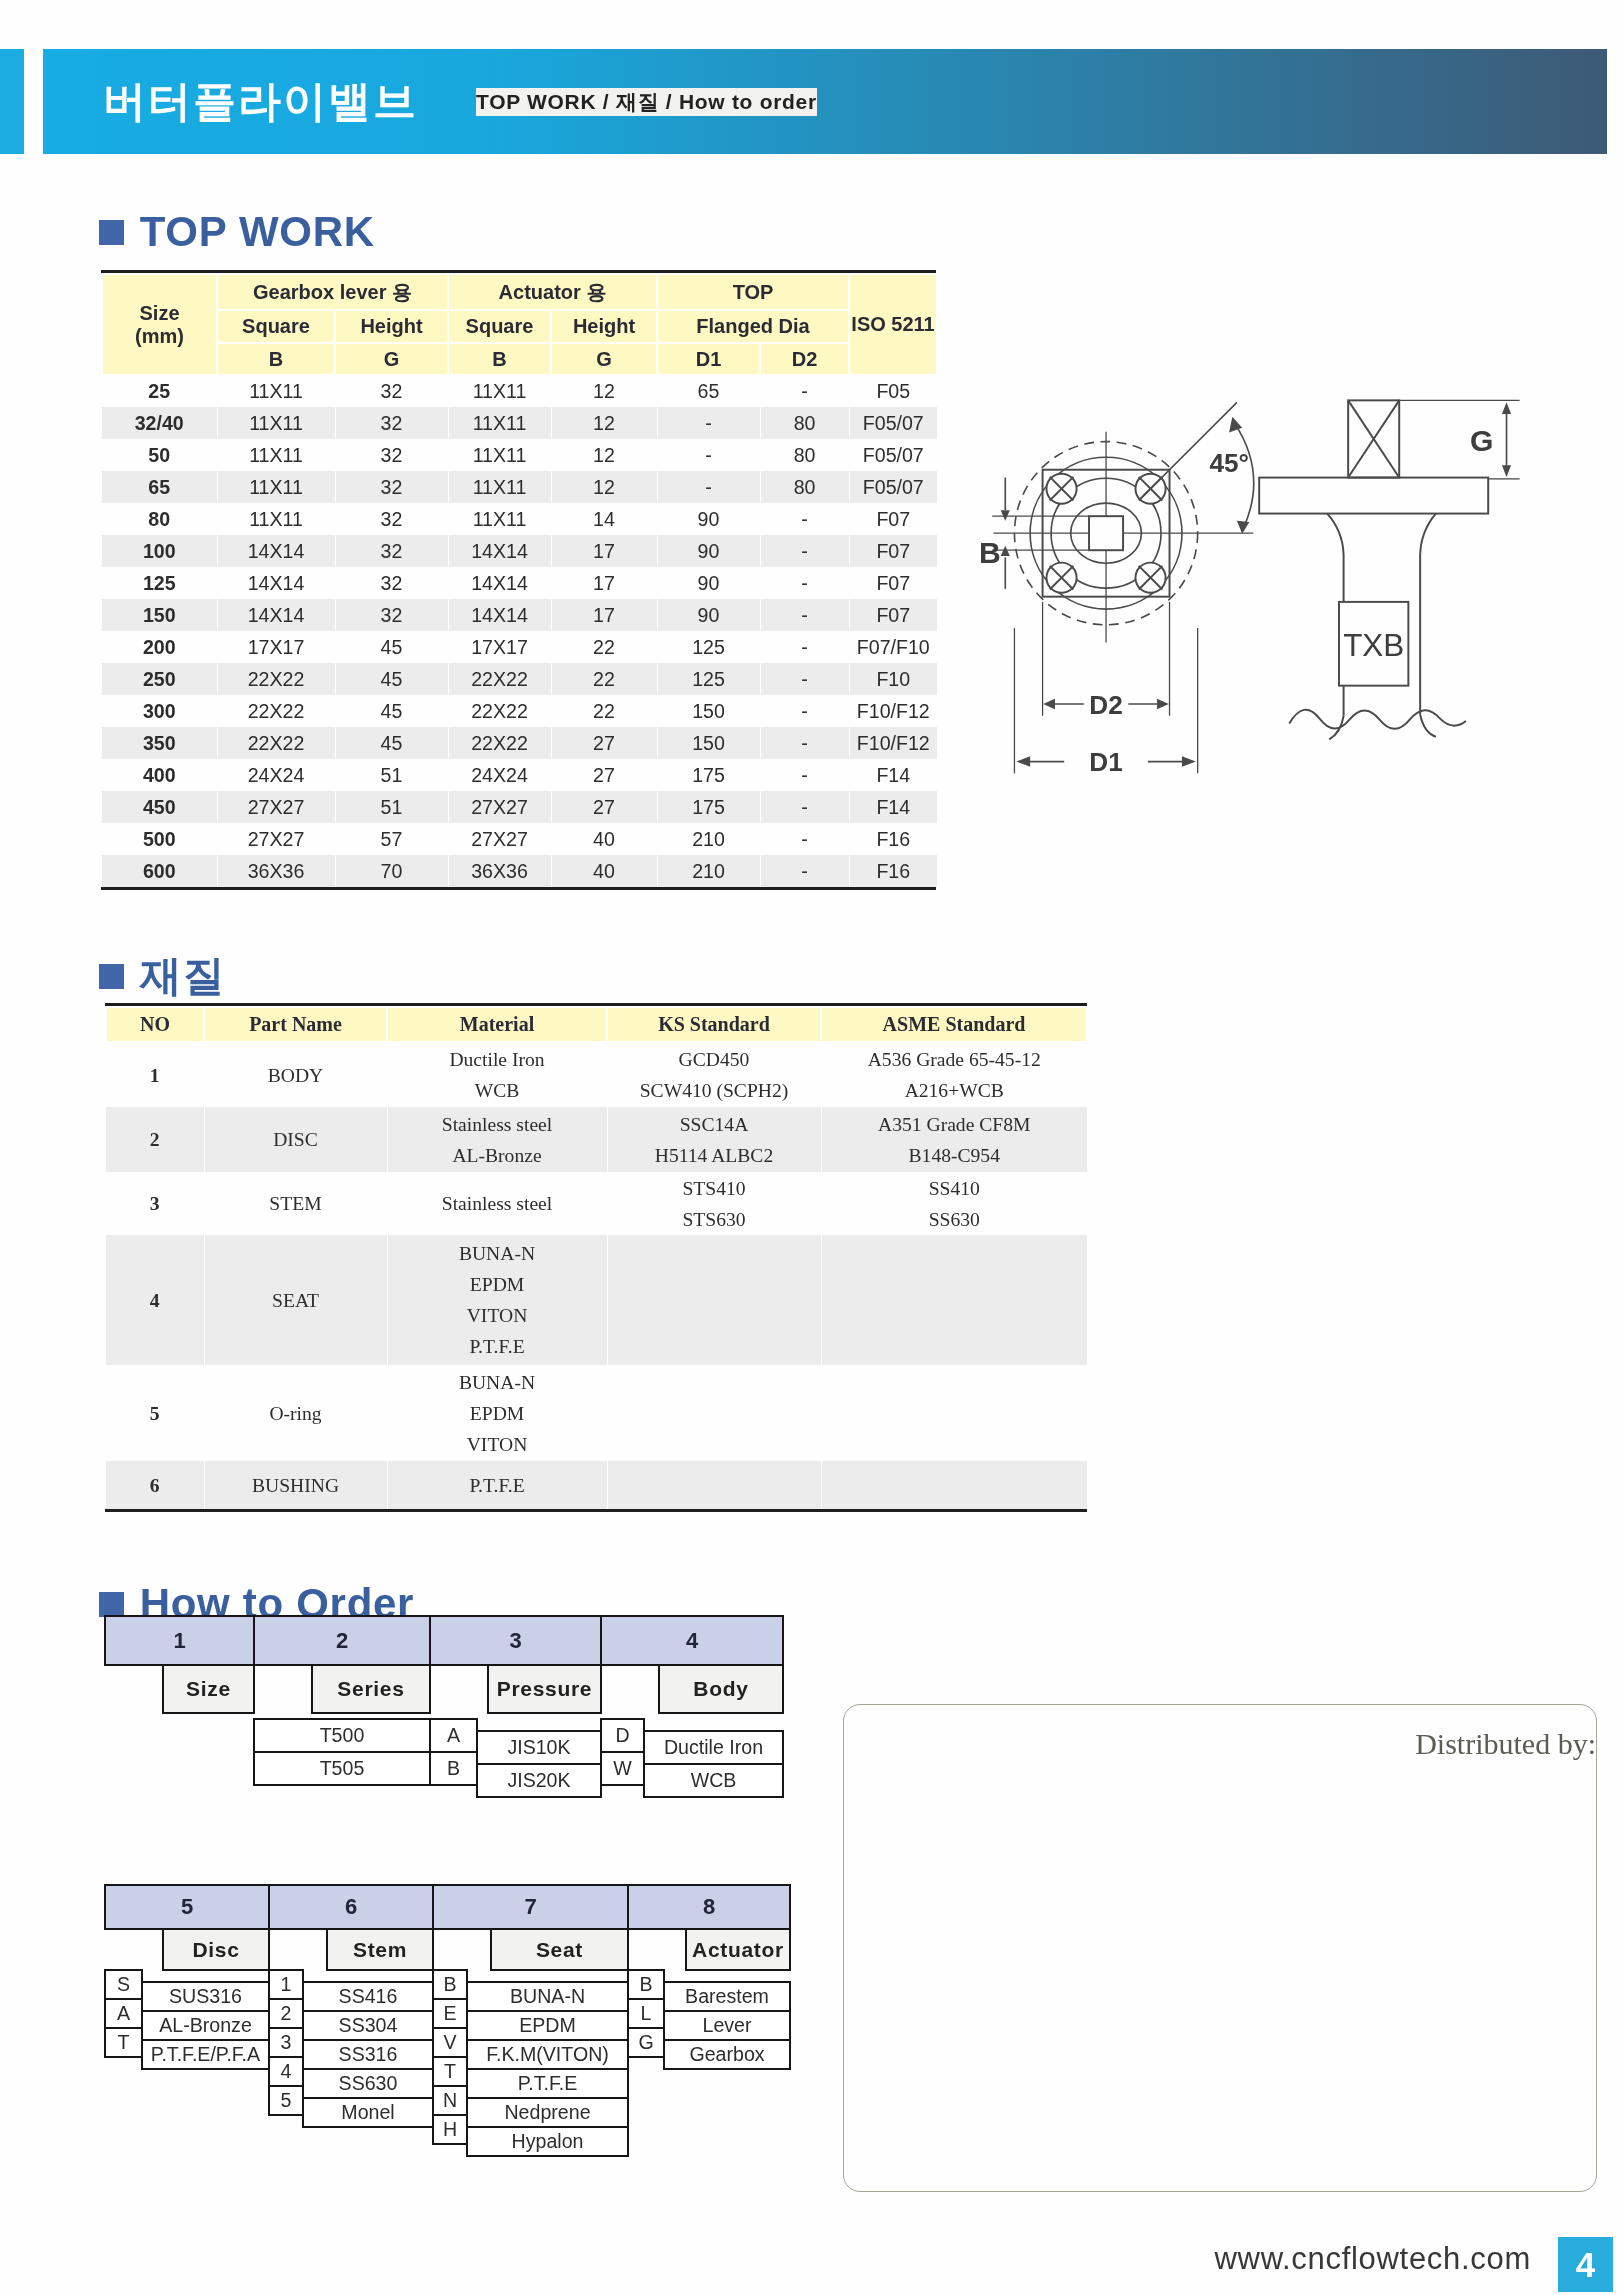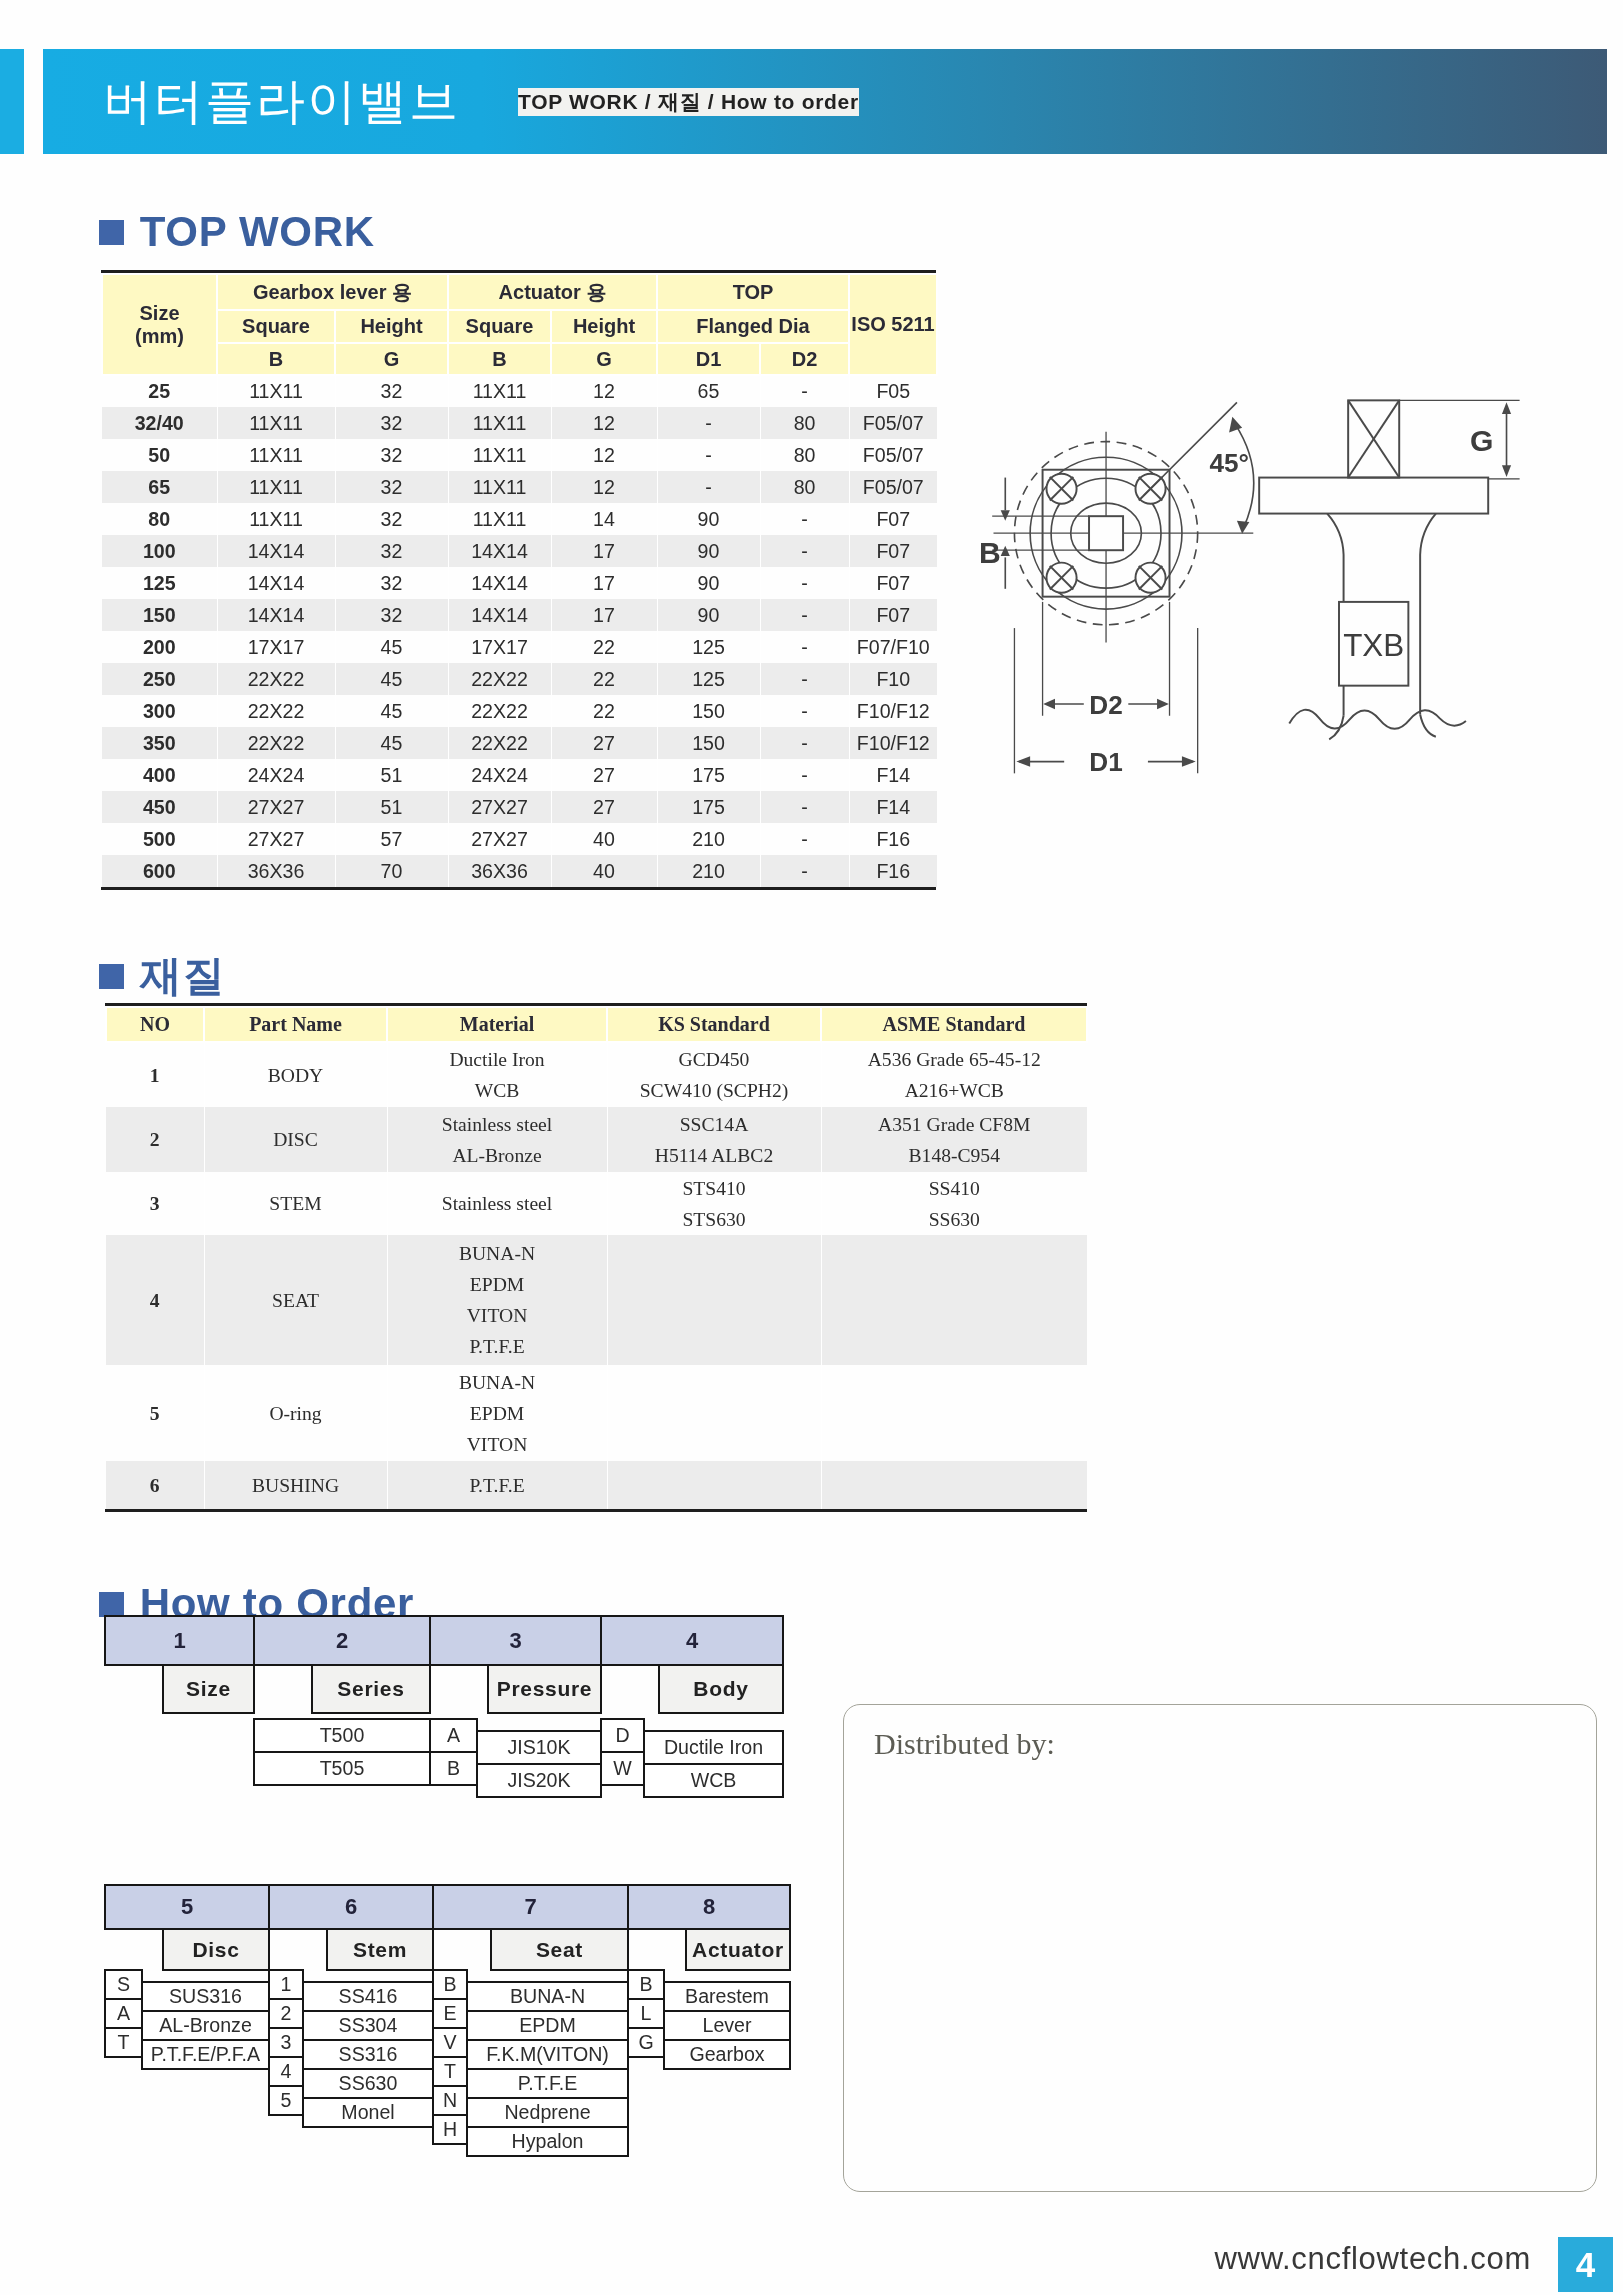--- a/index.html
+++ b/index.html
@@ -5,21 +5,21 @@
   html,body{margin:0;padding:0;background:#d9d9d9;}
   .page{position:relative;width:1623px;height:2295px;background:#fefefe;overflow:hidden;
         font-family:"Liberation Sans","DejaVu Sans",sans-serif;color:#2d2d2d;}
 
   
   .left-strip{position:absolute;left:0;top:49px;width:23.6px;height:105px;background:#1BADE2;}
   .header-bar{position:absolute;left:43px;top:49px;width:1564px;height:105px;
 
               background:linear-gradient(90deg,#17ACE3 0%,#18A8DE 28%,#2A85AE 62%,#3D5A76 100%);
               display:flex;align-items:center;padding-left:60px;box-sizing:border-box;}
-  .h-ko{font-size:49px;font-weight:normal;color:#fff;letter-spacing:2px;}
+  .h-ko{font-size:43px;font-weight:bold;color:#fff;letter-spacing:2px;}
   .h-sub{font-size:38px;color:#fff;margin-left:58px;font-weight:bold;letter-spacing:0.7px;}
 
   
   .sec-title{position:absolute;display:flex;align-items:center;}
   .bullet{width:25px;height:25px;background:#4065A8;margin-right:15.7px;flex:0 0 auto;}
   .sec-title .txt{font-size:42px;font-weight:bold;color:#3A5F9E;letter-spacing:0.7px;}
 
   
   .tbl-wrap{position:absolute;border-top:3.9px solid #1E1E1E;border-bottom:3.9px solid #1E1E1E;}
   table{border-collapse:collapse;table-layout:fixed;width:100%;}
@@ -59,21 +59,21 @@
   .t1 .gap{margin-top:3.9px;}
   .t1 .size-cell{height:135px;align-items:flex-end;justify-content:center;padding-bottom:22px;font-size:21.6px;}
   .t2 .h-num{height:46px;}
   .t2 .h-sub{height:43px;}
   .t2 .drow{height:31px;}
   .grow{flex:1 1 auto;}
 
   
   .dist-box{position:absolute;left:843px;top:1704px;width:754px;height:488px;
             border:1.3px solid #A4A49A;border-radius:17px;box-sizing:border-box;
-            padding:22px 0 0 30px;}
+            padding:22px 0 0 30px;text-align:right;}
   .dist-box .lbl{font-family:"Liberation Serif","DejaVu Serif",serif;font-size:30px;color:#5c5c54;}
 
   
   .site{position:absolute;right:92px;top:2241px;font-size:31px;color:#383838;letter-spacing:0.7px;}
   .page-num{position:absolute;left:1558px;top:2237px;width:55px;height:55px;background:#29ABDB;
             color:#fff;font-size:35px;font-weight:bold;display:flex;align-items:center;justify-content:center;}
 
   .diagram{position:absolute;left:949px;top:340px;}
   svg text{font-family:"Liberation Sans","DejaVu Sans",sans-serif;}
 </style>

